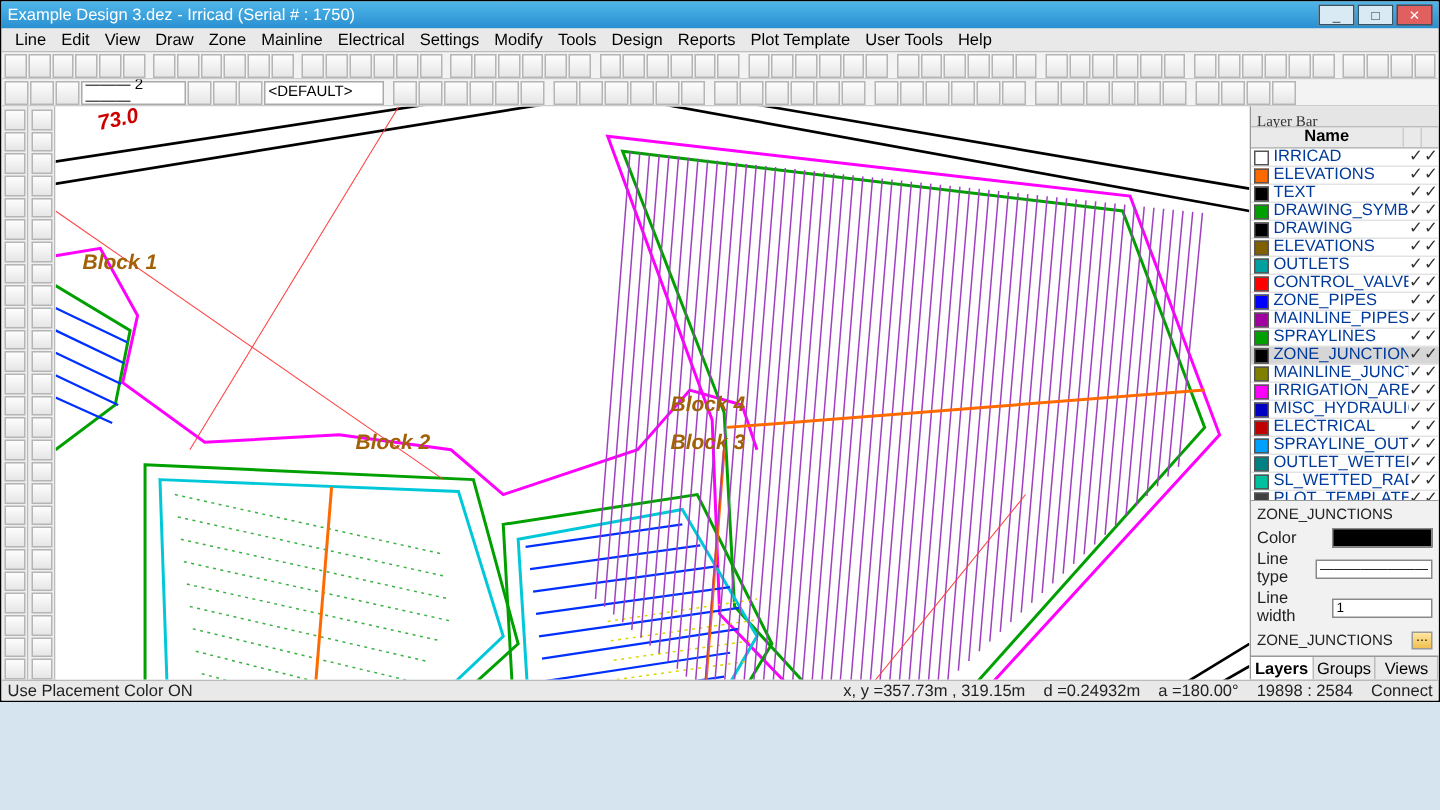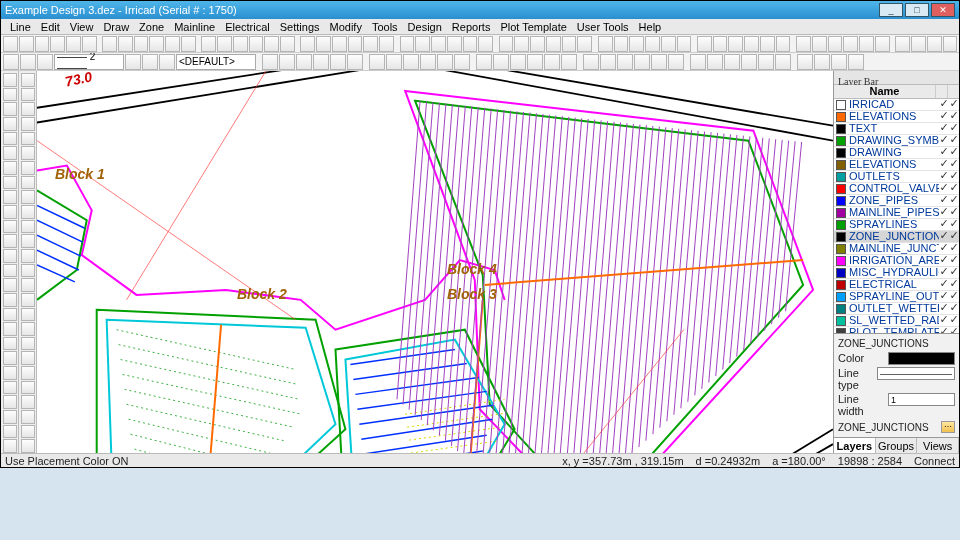--- a/index.html
+++ b/index.html
@@ -29,21 +29,21 @@
 .layers-head .namecol { flex: 1; text-align: center; font-weight: bold; }
 .layers-head .iconcol { width: 12px; border-left: 1px solid #ccc; }
 .layers-list { flex: 1; overflow-y: auto; }
 .layer-row { display: flex; height: 12px; font-size: 9px; border-bottom: 1px solid #e3e3e3; background: #fff; align-items: flex-end; }
 .layer-row.sel { background: #d6d6d6; }
 .layer-row .swatch { width: 10px; height: 10px; margin: 0 2px; border: 1px solid #555; }
 .layer-row .lname { flex: 1; color: #003a9b; overflow: hidden; white-space: nowrap; padding-left: 1px; }
 .layer-row .lchk { width: 10px; text-align: center; color: #333; }
 .props { border-top: 1px solid #999; padding: 4px; font-size: 10px; background: #f1f1f1; }
 .props .pname { font-size: 10px; color: #222; margin-bottom: 3px; }
-.props .prow { display: flex; align-items: flex-start; margin: 2px 0; gap: 4px; }
+.props .prow { display: flex; align-items: center; margin: 2px 0; gap: 4px; }
 .props .prow label { width: 46px; color: #222; }
 .props .prow .val { flex: 1; height: 13px; border: 1px solid #888; background: #fff; font-size: 9px; padding: 0 2px; display: flex; align-items: center; }
 .props .colorval { background: #000 !important; }
 .tabs { display: flex; border-top: 1px solid #999; background: #eaeaea; height: 16px; font-size: 10px; }
 .tabs .tab { flex: 1; border-right: 1px solid #bbb; text-align: center; line-height: 16px; cursor: pointer; }
 .tabs .tab.active { background: #fff; font-weight: bold; }
 .statusbar { height: 14px; background: #e9e9e9; border-top: 1px solid #bbb; display: flex; align-items: center; font-size: 10px; color: #222; padding: 0 4px; gap: 12px; }
 .statusbar .cell { white-space: nowrap; }
 .statusbar .spacer { flex: 1; }
 .props-top { display:flex; justify-content: space-between; align-items:center; }

